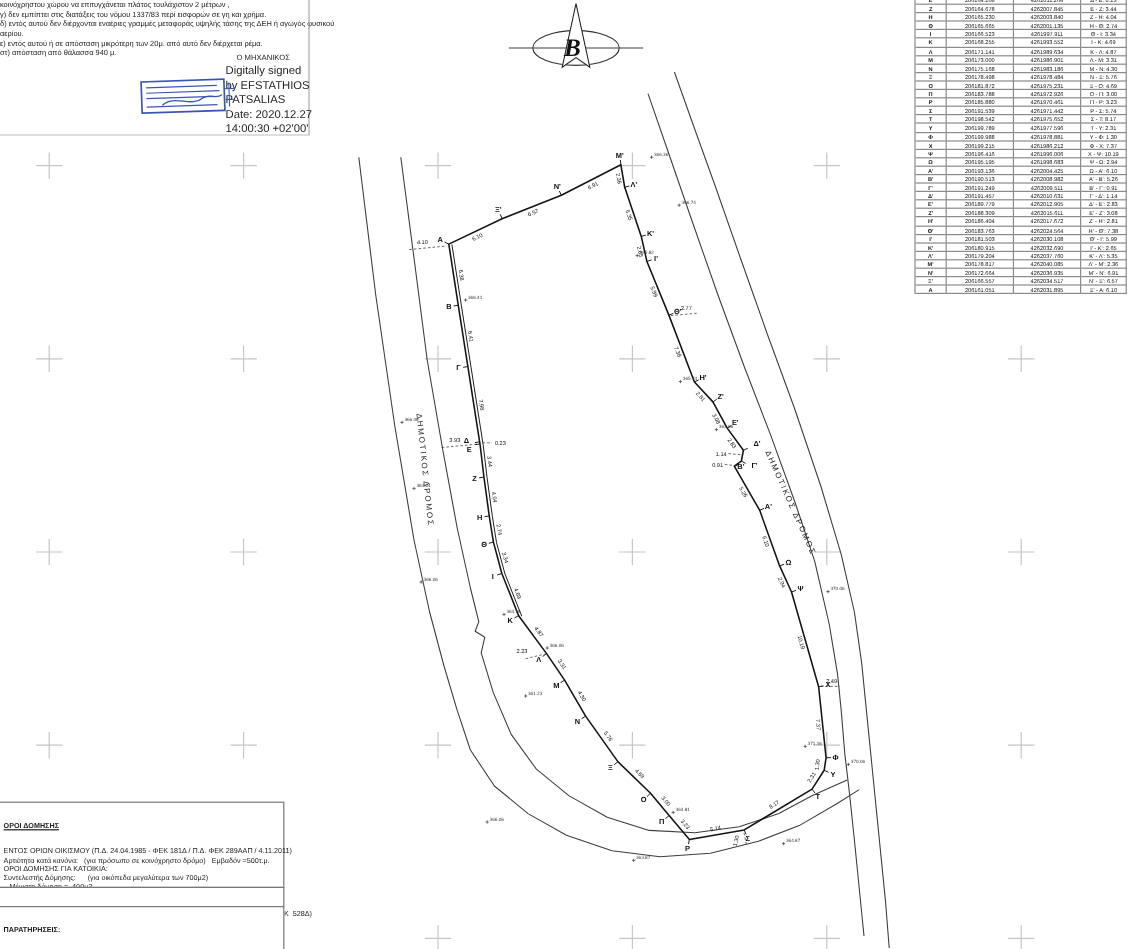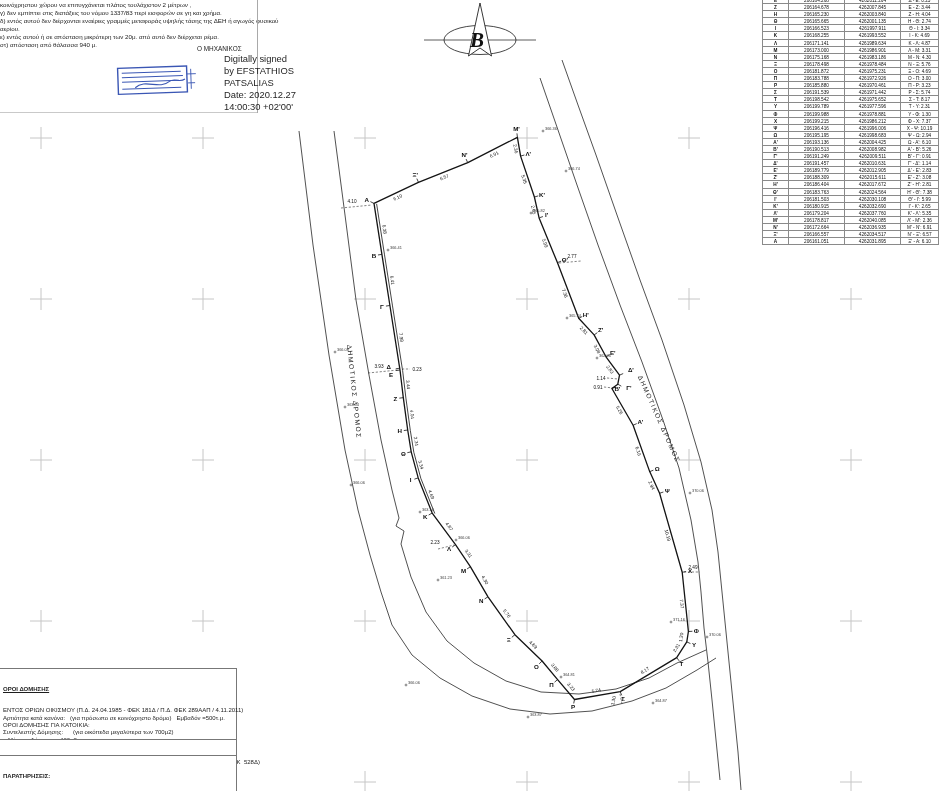--- a/index.html
+++ b/index.html
@@ -1,21 +1,21 @@
 <!DOCTYPE html>
 <html><head>
 <meta charset="utf-8">
 <style>
   html,body{margin:0;padding:0;background:#fff;}
   #stage{position:relative;width:941px;height:791px;background:#ffffff;overflow:hidden;
          font-family:"Liberation Sans",sans-serif;color:#1b1b1b;}
   
   #top-notes{position:absolute;left:0;top:1px;width:258px;font-size:6.2px;line-height:7.9px;color:#222;white-space:pre;}
   #engineer-label{position:absolute;left:197px;top:45px;font-size:6.4px;color:#222;}
-  #sig-block{position:absolute;left:188px;top:53px;font-size:9.4px;line-height:11.9px;color:#1f1f1f;padding-left:36px;}
+  #sig-block{position:absolute;left:188px;top:53px;font-size:9.4px;line-height:11.9px;color:#1f1f1f;}
   #stamp{position:absolute;left:115px;top:62px;width:84px;height:36px;}
   #tl-vline{position:absolute;left:257px;top:0;width:0;height:113px;border-left:1px solid #a9a9a9;}
   #tl-hline{position:absolute;left:0;top:112px;width:257px;height:0;border-top:1px solid #c9c9c9;}
   
   #coord-table{position:absolute;left:762px;top:-4px;background:#fff;border-left:0.8px solid #8a8a8a;border-top:0.8px solid #8a8a8a;z-index:3;}
   .trow{display:flex;height:7.1px;line-height:7.1px;font-size:4.7px;color:#111;}
   .tcell{border-right:0.8px solid #8a8a8a;border-bottom:0.8px solid #8a8a8a;text-align:center;overflow:hidden;white-space:nowrap;}
   .c0{width:25px;font-weight:bold;}
   .c1{width:55px;}
   .c2{width:55px;}

